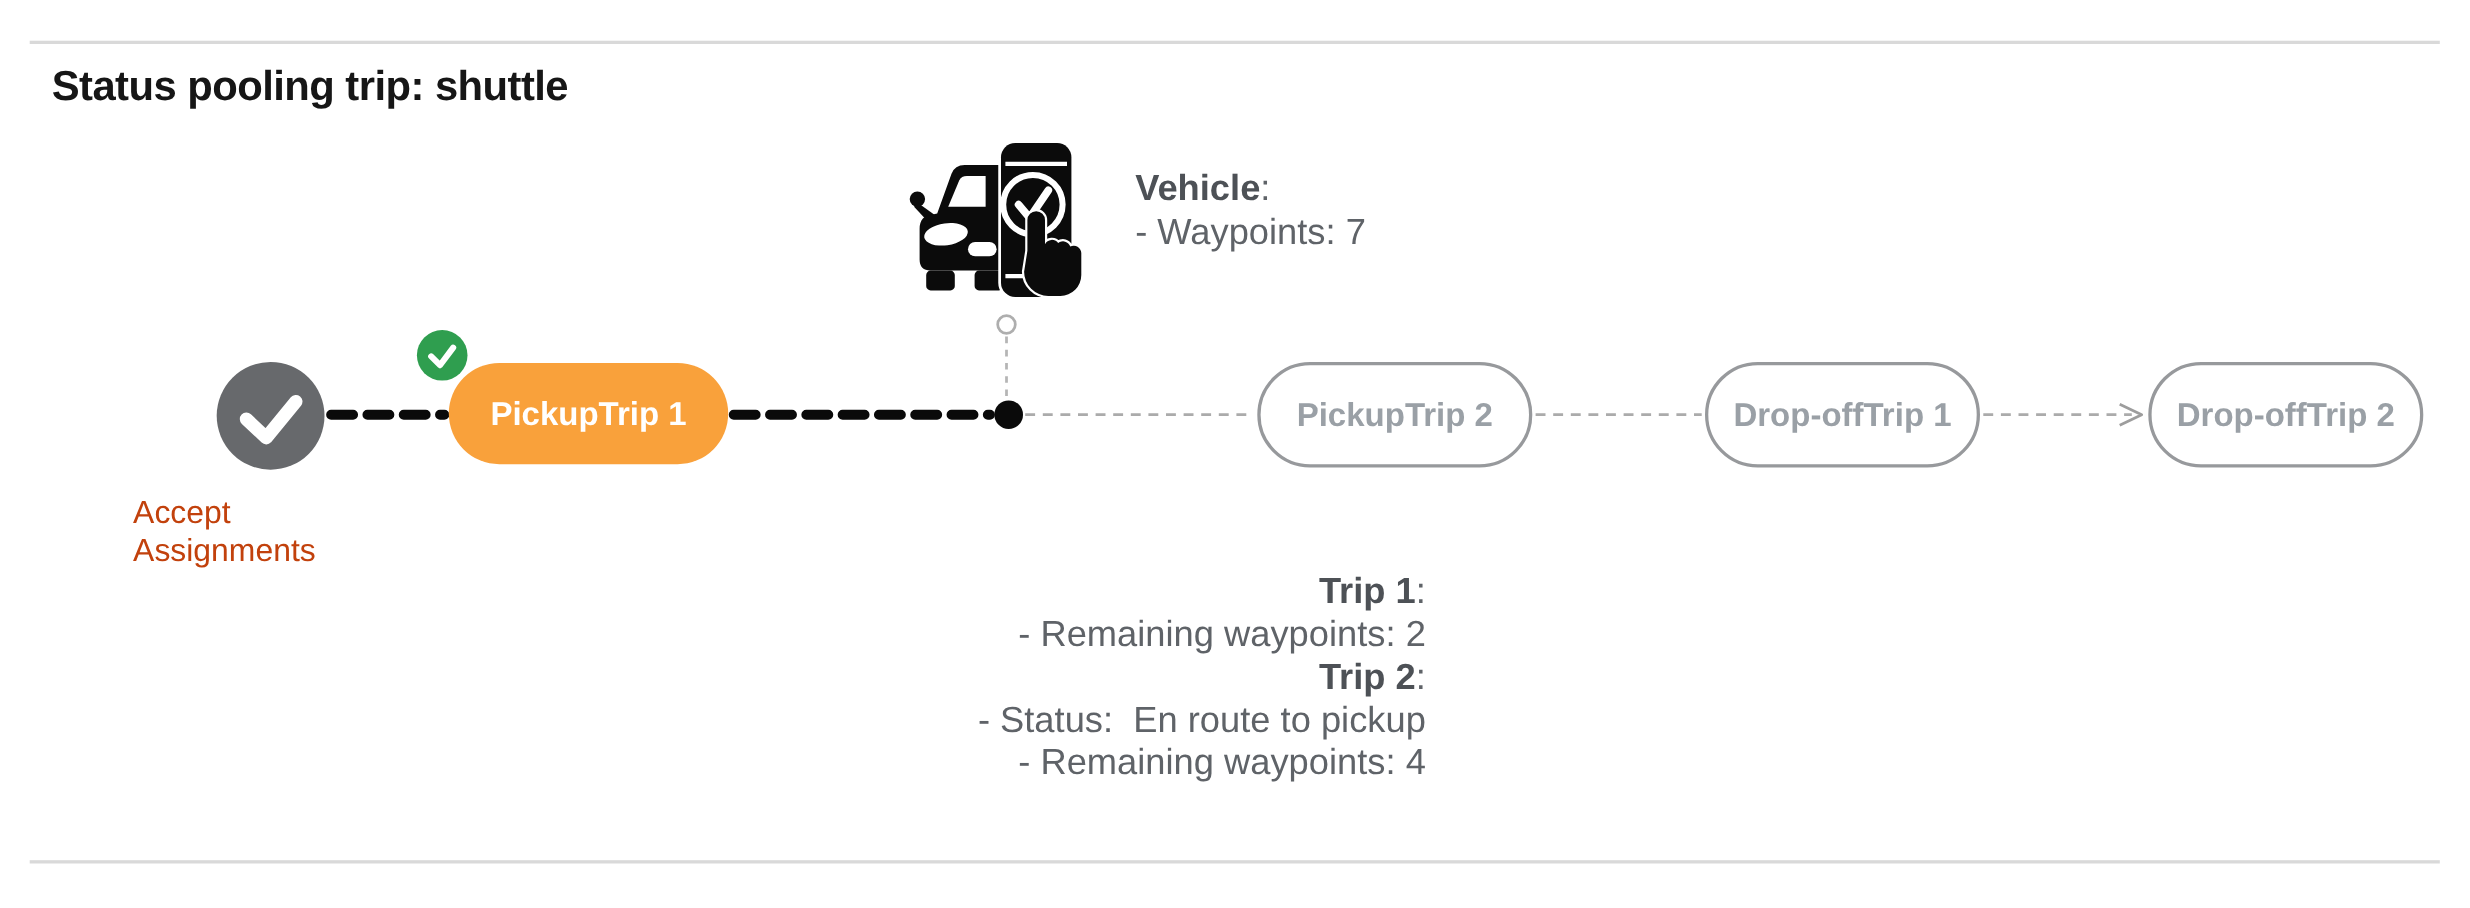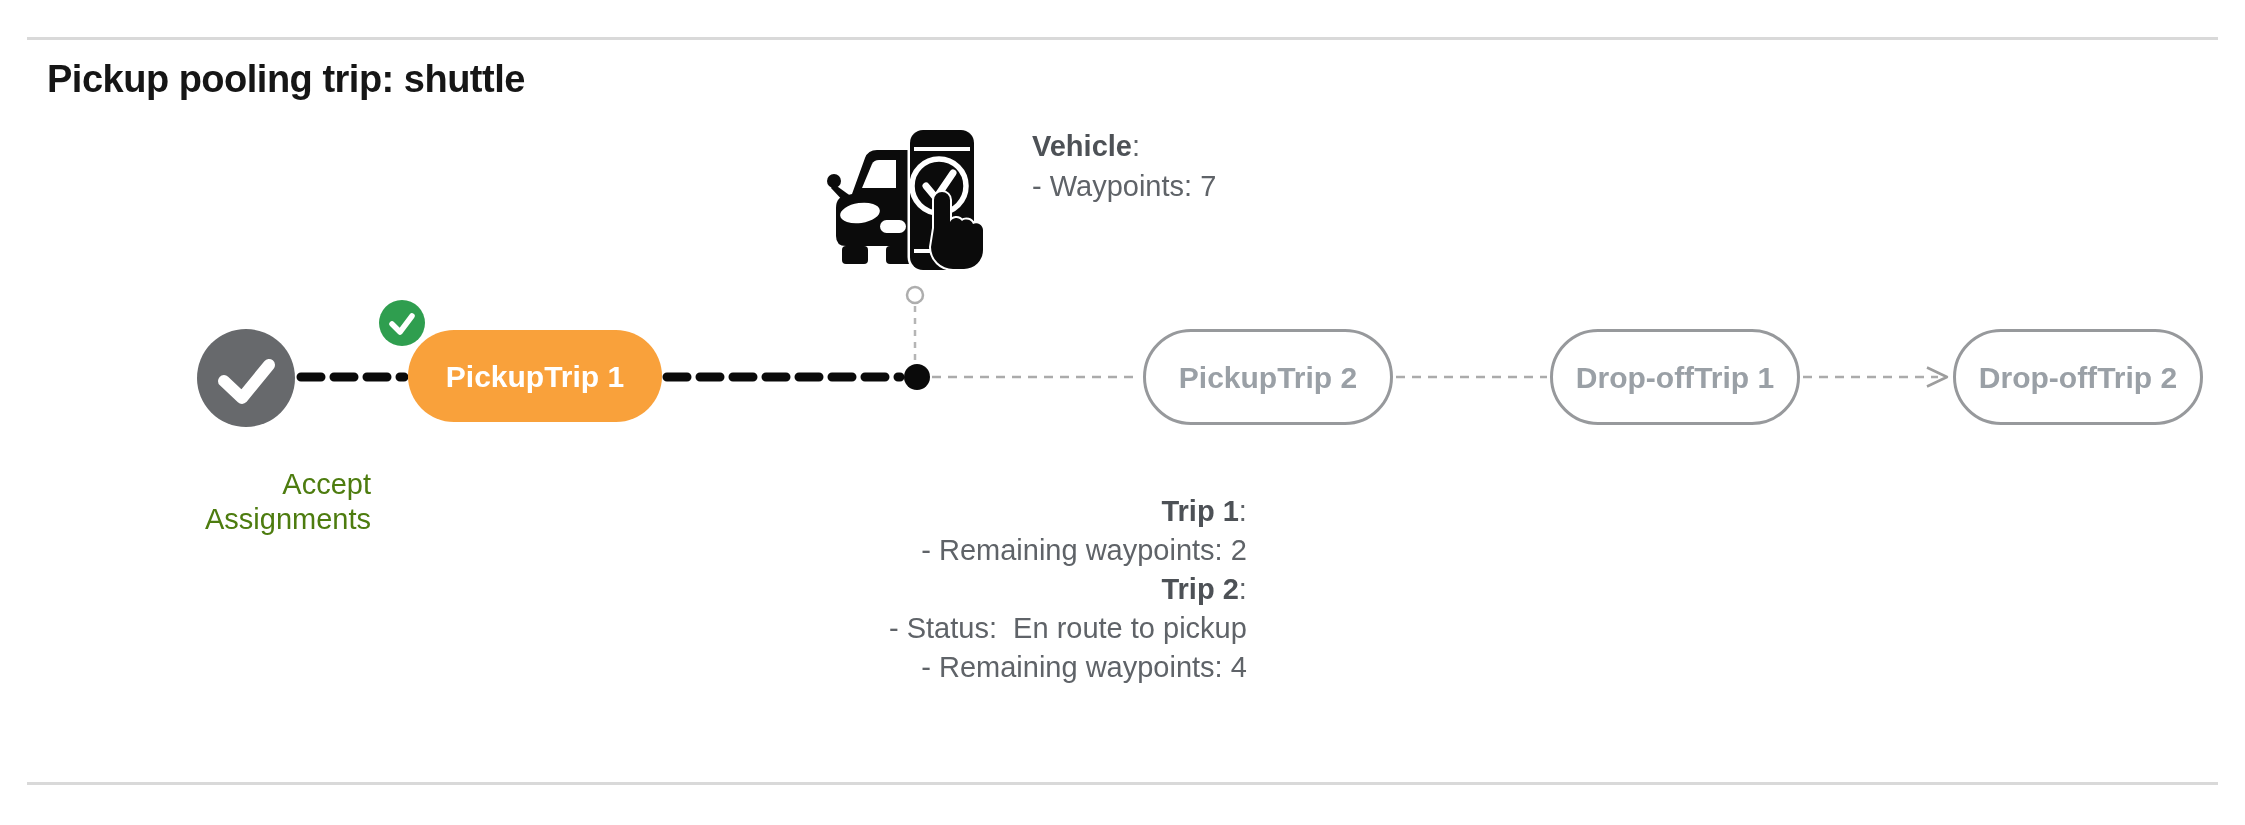--- a/index.html
+++ b/index.html
@@ -22,22 +22,22 @@
   .dash-bold{stroke:#0a0a0a;stroke-width:9;stroke-linecap:round;stroke-dasharray:20 13;}
   .dash-thin{stroke:#ababab;stroke-width:2.5;stroke-dasharray:9 7;fill:none;}
   .dash-thin-v{stroke:#b5b5b5;stroke-width:2.5;stroke-dasharray:6 6;}
   .arrowhead{stroke:#9d9d9d;stroke-width:2.5;fill:none;stroke-linejoin:round;}
 
   .accept-node{
     position:absolute;left:197px;top:329px;width:98px;height:98px;
     border-radius:50%;background:#67696c;
   }
   .accept-label{
-    position:absolute;left:121px;top:467px;width:250px;
-    text-align:right;color:#4d7c0f;font-size:29px;line-height:35px;
+    position:absolute;left:121px;top:449px;width:250px;
+    text-align:left;color:#c2410c;font-size:29px;line-height:35px;
   }
 
   .pill{
     position:absolute;box-sizing:border-box;
     display:flex;flex-direction:row;align-items:center;justify-content:center;
     font-weight:bold;font-size:30px;line-height:37px;text-align:center;
   }
   .pill-active{
     left:408px;top:330px;width:254px;height:92px;border-radius:46px;
     background:#f9a13b;color:#ffffff;
@@ -50,33 +50,33 @@
   .pill-p3{left:1550px;top:329px;}
   .pill-p4{left:1953px;top:329px;}
 
   .badge{
     position:absolute;left:379px;top:300px;width:46px;height:46px;
     border-radius:50%;background:#2f9e4f;z-index:3;
   }
 
   .vehicle-icon{position:absolute;left:822px;top:124px;width:164px;height:154px;}
 
-  .info-block{position:absolute;color:#5f6368;font-size:29px;line-height:40px;}
+  .info-block{position:absolute;color:#5f6368;font-size:33px;line-height:40px;margin-top:25px;}
   .vehicle-info{left:1032px;top:126px;}
   .trip-info{left:889px;top:492px;line-height:39px;text-align:right;}
   .info-line{white-space:pre-wrap;}
   .info-heading{font-weight:bold;color:#4d5156;}
 </style>
 </head>
 <body>
 
 <div class="canvas">
 
   <div class="rule rule-top"></div>
-  <h1 class="title">Pickup pooling trip: shuttle</h1>
+  <h1 class="title">Status pooling trip: shuttle</h1>
 
   <svg class="connectors" viewBox="0 0 2245 825">
     <line class="dash-bold" x1="301" y1="377" x2="404" y2="377"></line>
     <line class="dash-bold" x1="667" y1="377" x2="900" y2="377"></line>
     <circle cx="917" cy="377" r="13" fill="#0a0a0a"></circle>
     <circle cx="915" cy="295" r="8" fill="#ffffff" stroke="#aeaeae" stroke-width="2.5"></circle>
     <line class="dash-thin-v" x1="915" y1="306" x2="915" y2="361"></line>
     <line class="dash-thin" x1="932" y1="377" x2="1140" y2="377"></line>
     <line class="dash-thin" x1="1396" y1="377" x2="1547" y2="377"></line>
     <line class="dash-thin" x1="1803" y1="377" x2="1938" y2="377"></line>

